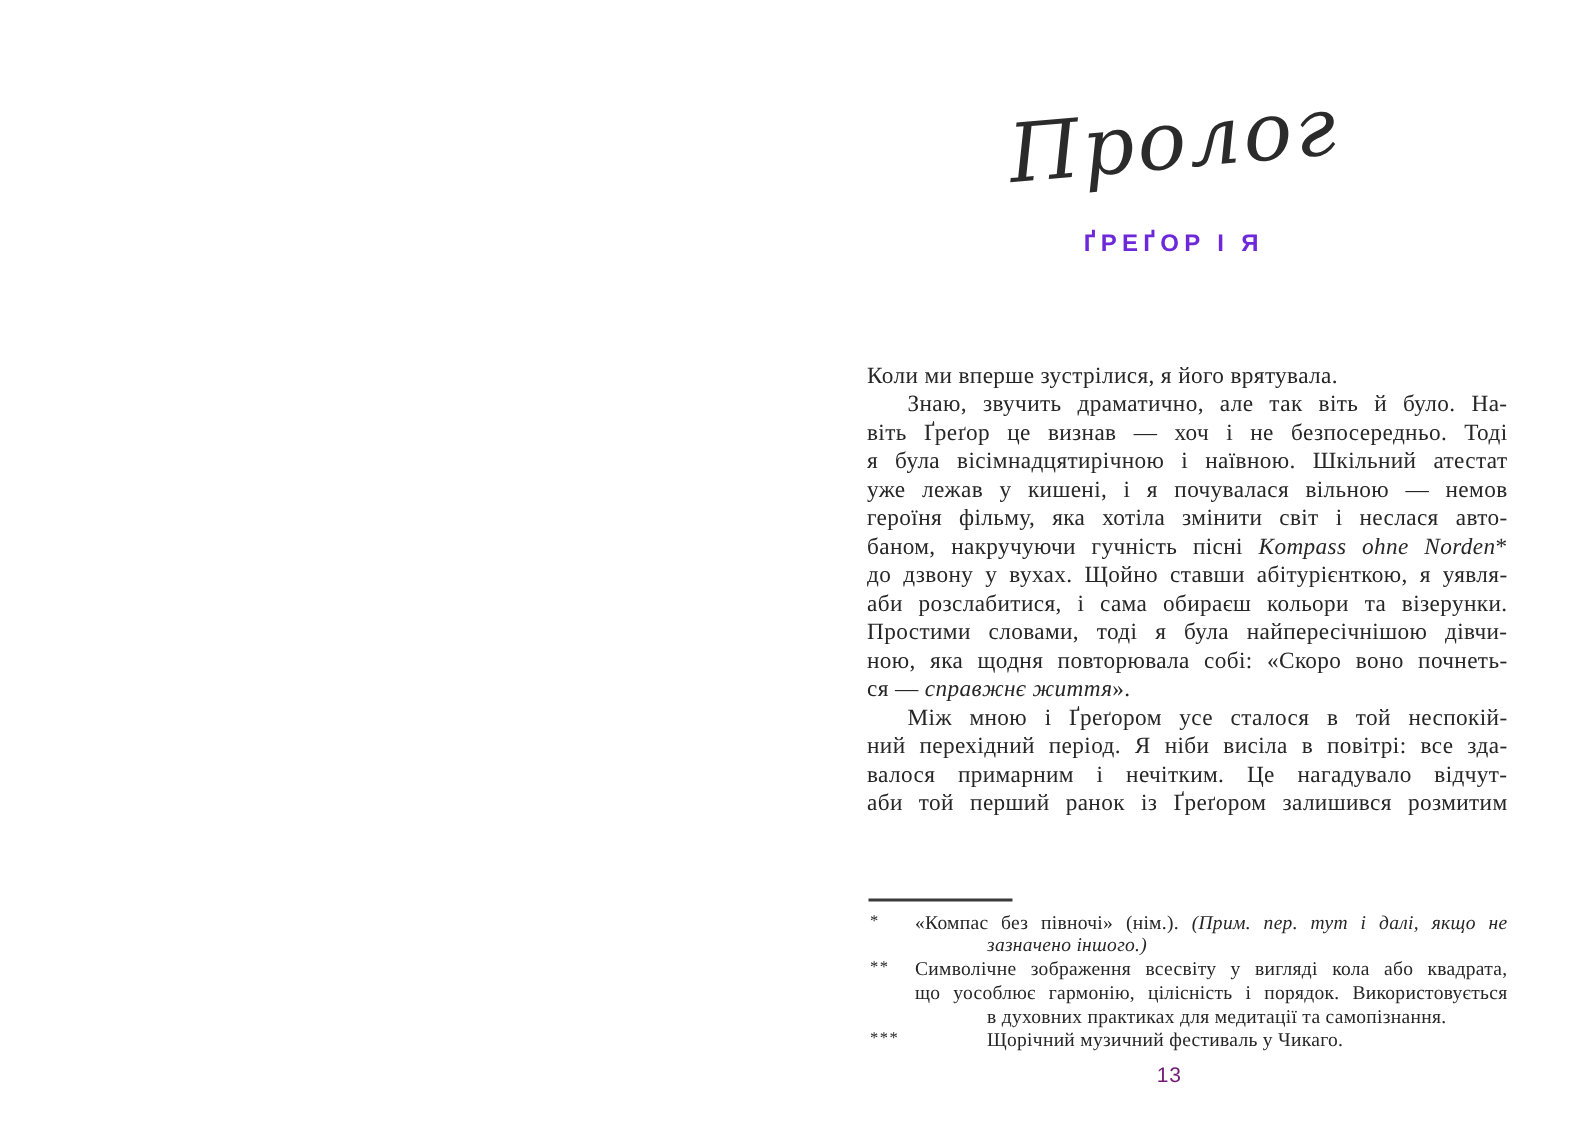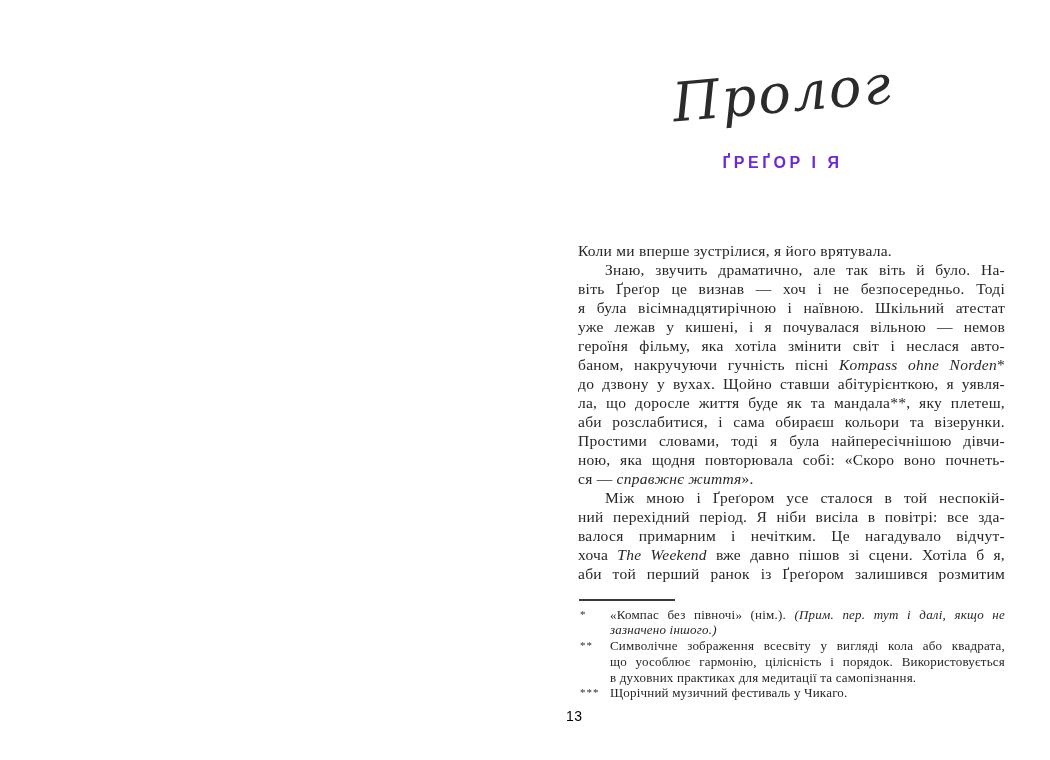--- a/index.html
+++ b/index.html
@@ -107,29 +107,31 @@
     line-height: 15.8px;
     letter-spacing: 0.2px;
   }
   .fnline {
     text-align: justify;
     text-align-last: justify;
     height: 15.8px;
   }
   .fnline.nojust {
     text-align-last: left;
+    margin-left: 48px;
   }
   .page-number {
     position: absolute;
     top: 708px;
     left: -12px;
     width: 427px;
+    text-align: center;
     font-family: "Liberation Sans", sans-serif;
     font-size: 14px;
-    color: #000000;
+    color: #701a75;
     letter-spacing: 0.5px;
   }
 </style>
 </head>
 <body>
 
 <div class="page">
   <div class="column">
 
     <div class="heading">
@@ -139,29 +141,27 @@
 
     <div class="body-text" id="body-text">
         <div class="bodyline nojust"><span>Коли ми вперше зустрілися, я його врятувала.</span></div>
         <div class="bodyline indent"><span>Знаю, звучить драматично, але так віть й було. На-</span></div>
         <div class="bodyline"><span>віть Ґреґор це визнав — хоч і не безпосередньо. Тоді</span></div>
         <div class="bodyline"><span>я була вісімнадцятирічною і наївною. Шкільний атестат</span></div>
         <div class="bodyline"><span>уже лежав у кишені, і я почувалася вільною — немов</span></div>
         <div class="bodyline"><span>героїня фільму, яка хотіла змінити світ і неслася авто-</span></div>
         <div class="bodyline"><span>баном, накручуючи гучність пісні </span><span class="it">Kompass ohne Norden</span><span>*</span></div>
         <div class="bodyline"><span>до дзвону у вухах. Щойно ставши абітурієнткою, я уявля-</span></div>
-        <div class="bodyline"><span>ла, що доросле життя буде як та мандала**, яку плетеш,</span></div>
         <div class="bodyline"><span>аби розслабитися, і сама обираєш кольори та візерунки.</span></div>
         <div class="bodyline"><span>Простими словами, тоді я була найпересічнішою дівчи-</span></div>
         <div class="bodyline"><span>ною, яка щодня повторювала собі: «Скоро воно почнеть-</span></div>
         <div class="bodyline nojust"><span>ся — </span><span class="it">справжнє життя</span><span>».</span></div>
         <div class="bodyline indent"><span>Між мною і Ґреґором усе сталося в той неспокій-</span></div>
         <div class="bodyline"><span>ний перехідний період. Я ніби висіла в повітрі: все зда-</span></div>
         <div class="bodyline"><span>валося примарним і нечітким. Це нагадувало відчут-</span></div>
-        <div class="bodyline"><span>хоча </span><span class="it">The Weekend</span><span> вже давно пішов зі сцени. Хотіла б я,</span></div>
         <div class="bodyline"><span>аби той перший ранок із Ґреґором залишився розмитим</span></div>
       </div>
 
     <div class="footnote-block">
       <div class="fn-rule"></div>
       <div id="footnote-items">
           <div class="fn-row">
             <span class="fn-marker">*</span>
             <div class="fn-lines">
               <div class="fnline"><span>«Компас без півночі» (нім.). </span><span class="it">(Прим. пер. тут і далі, якщо не</span></div>

